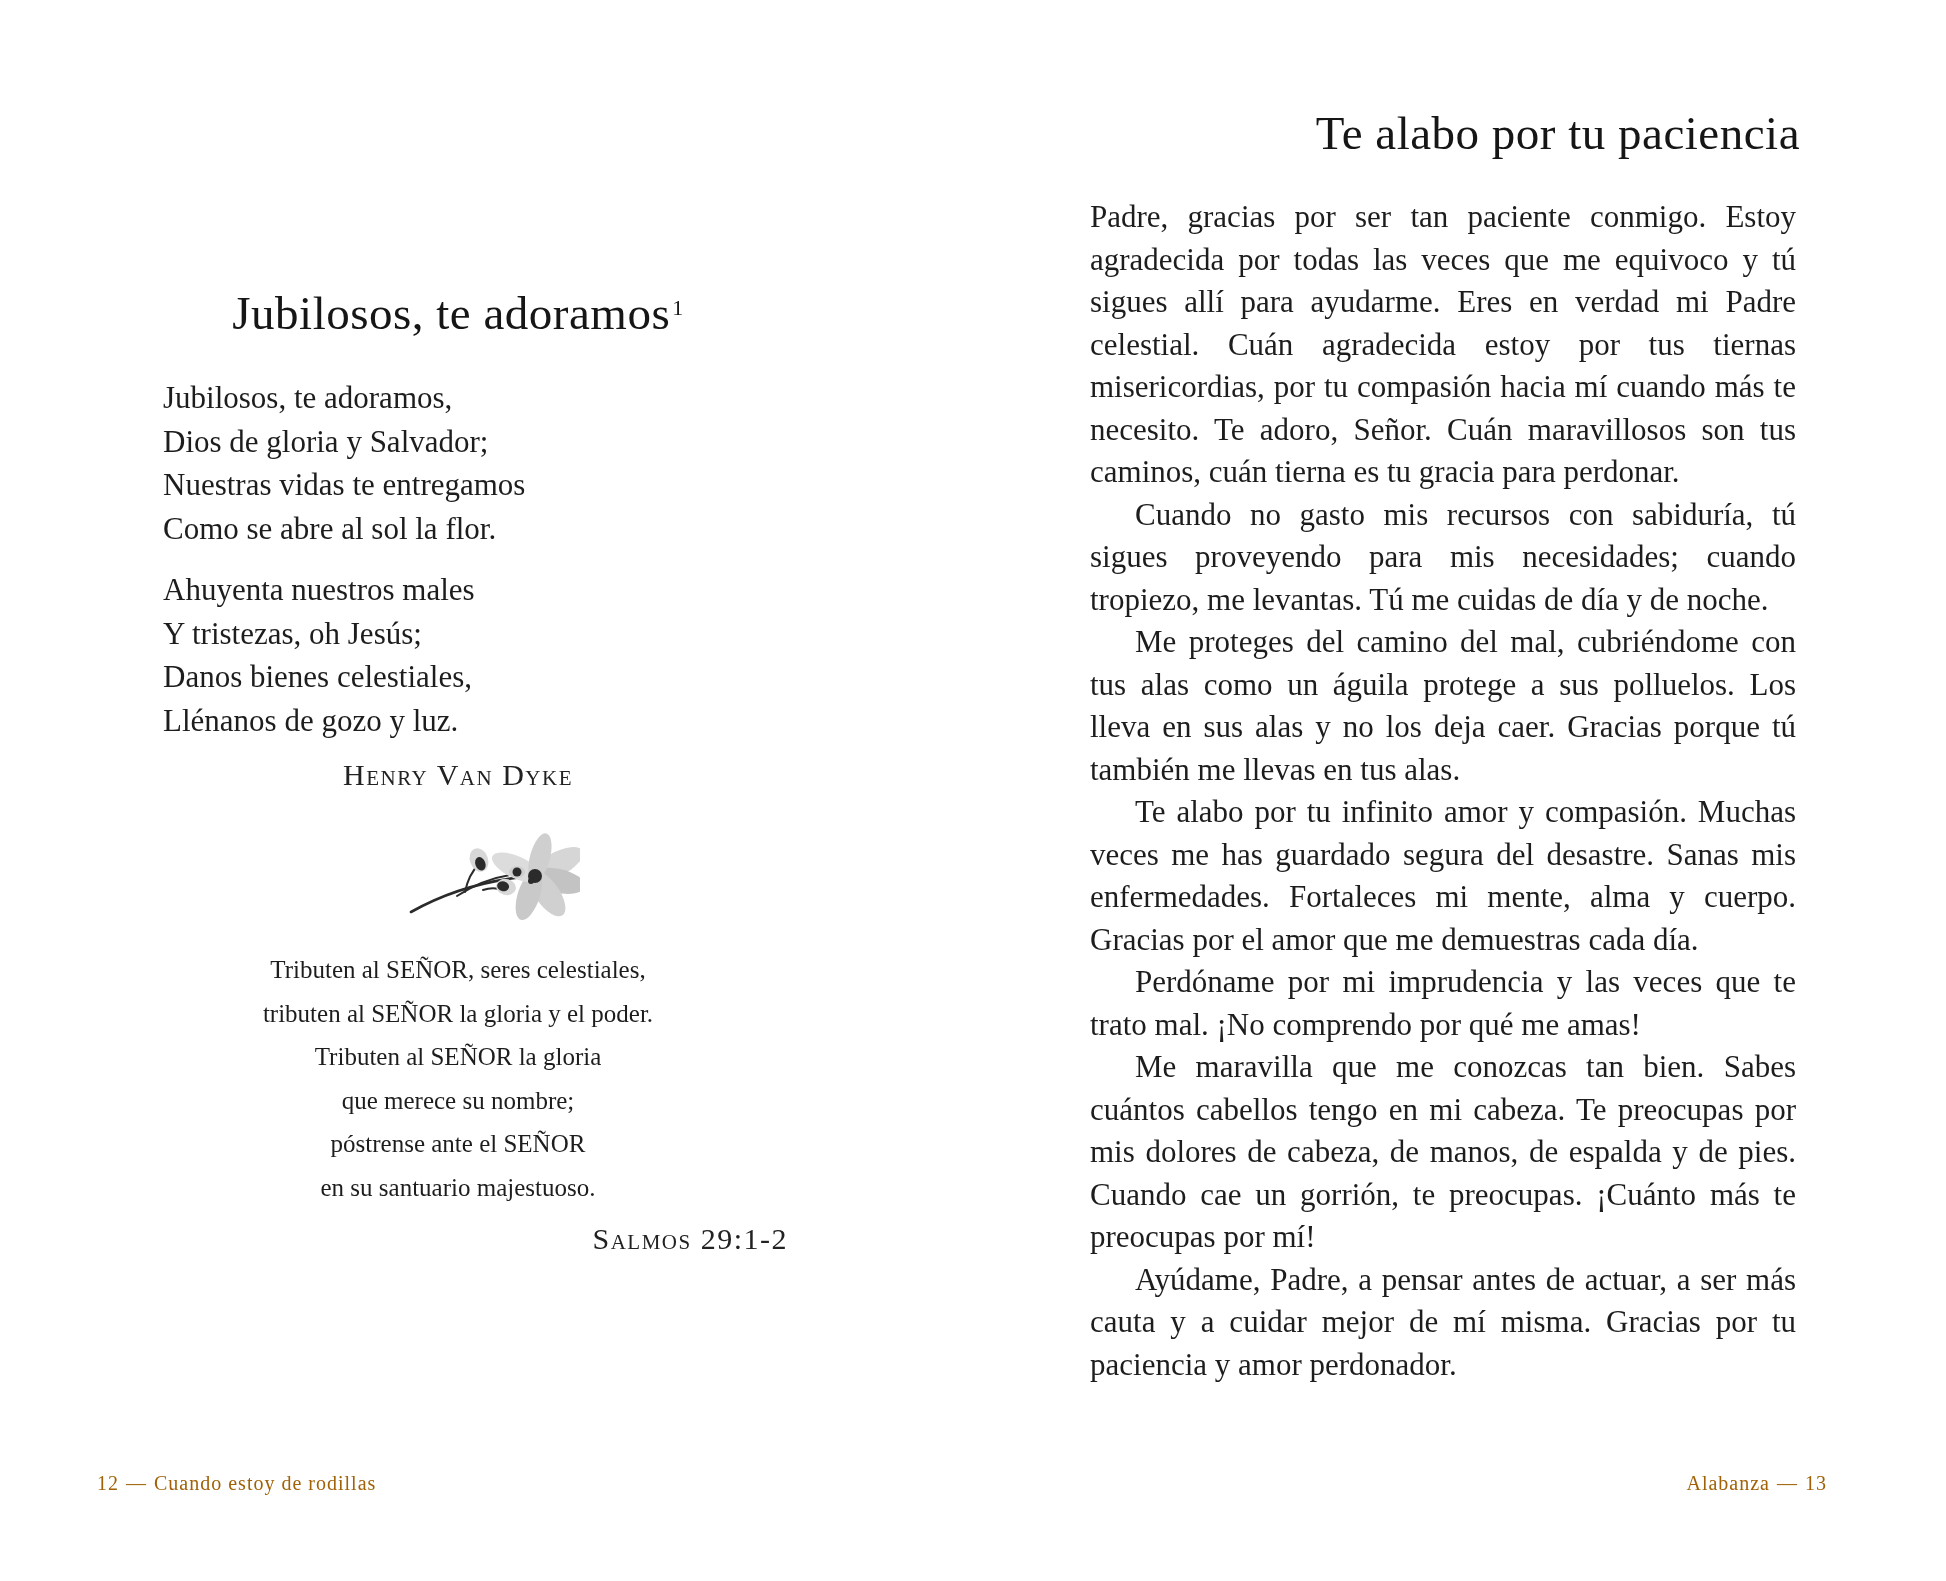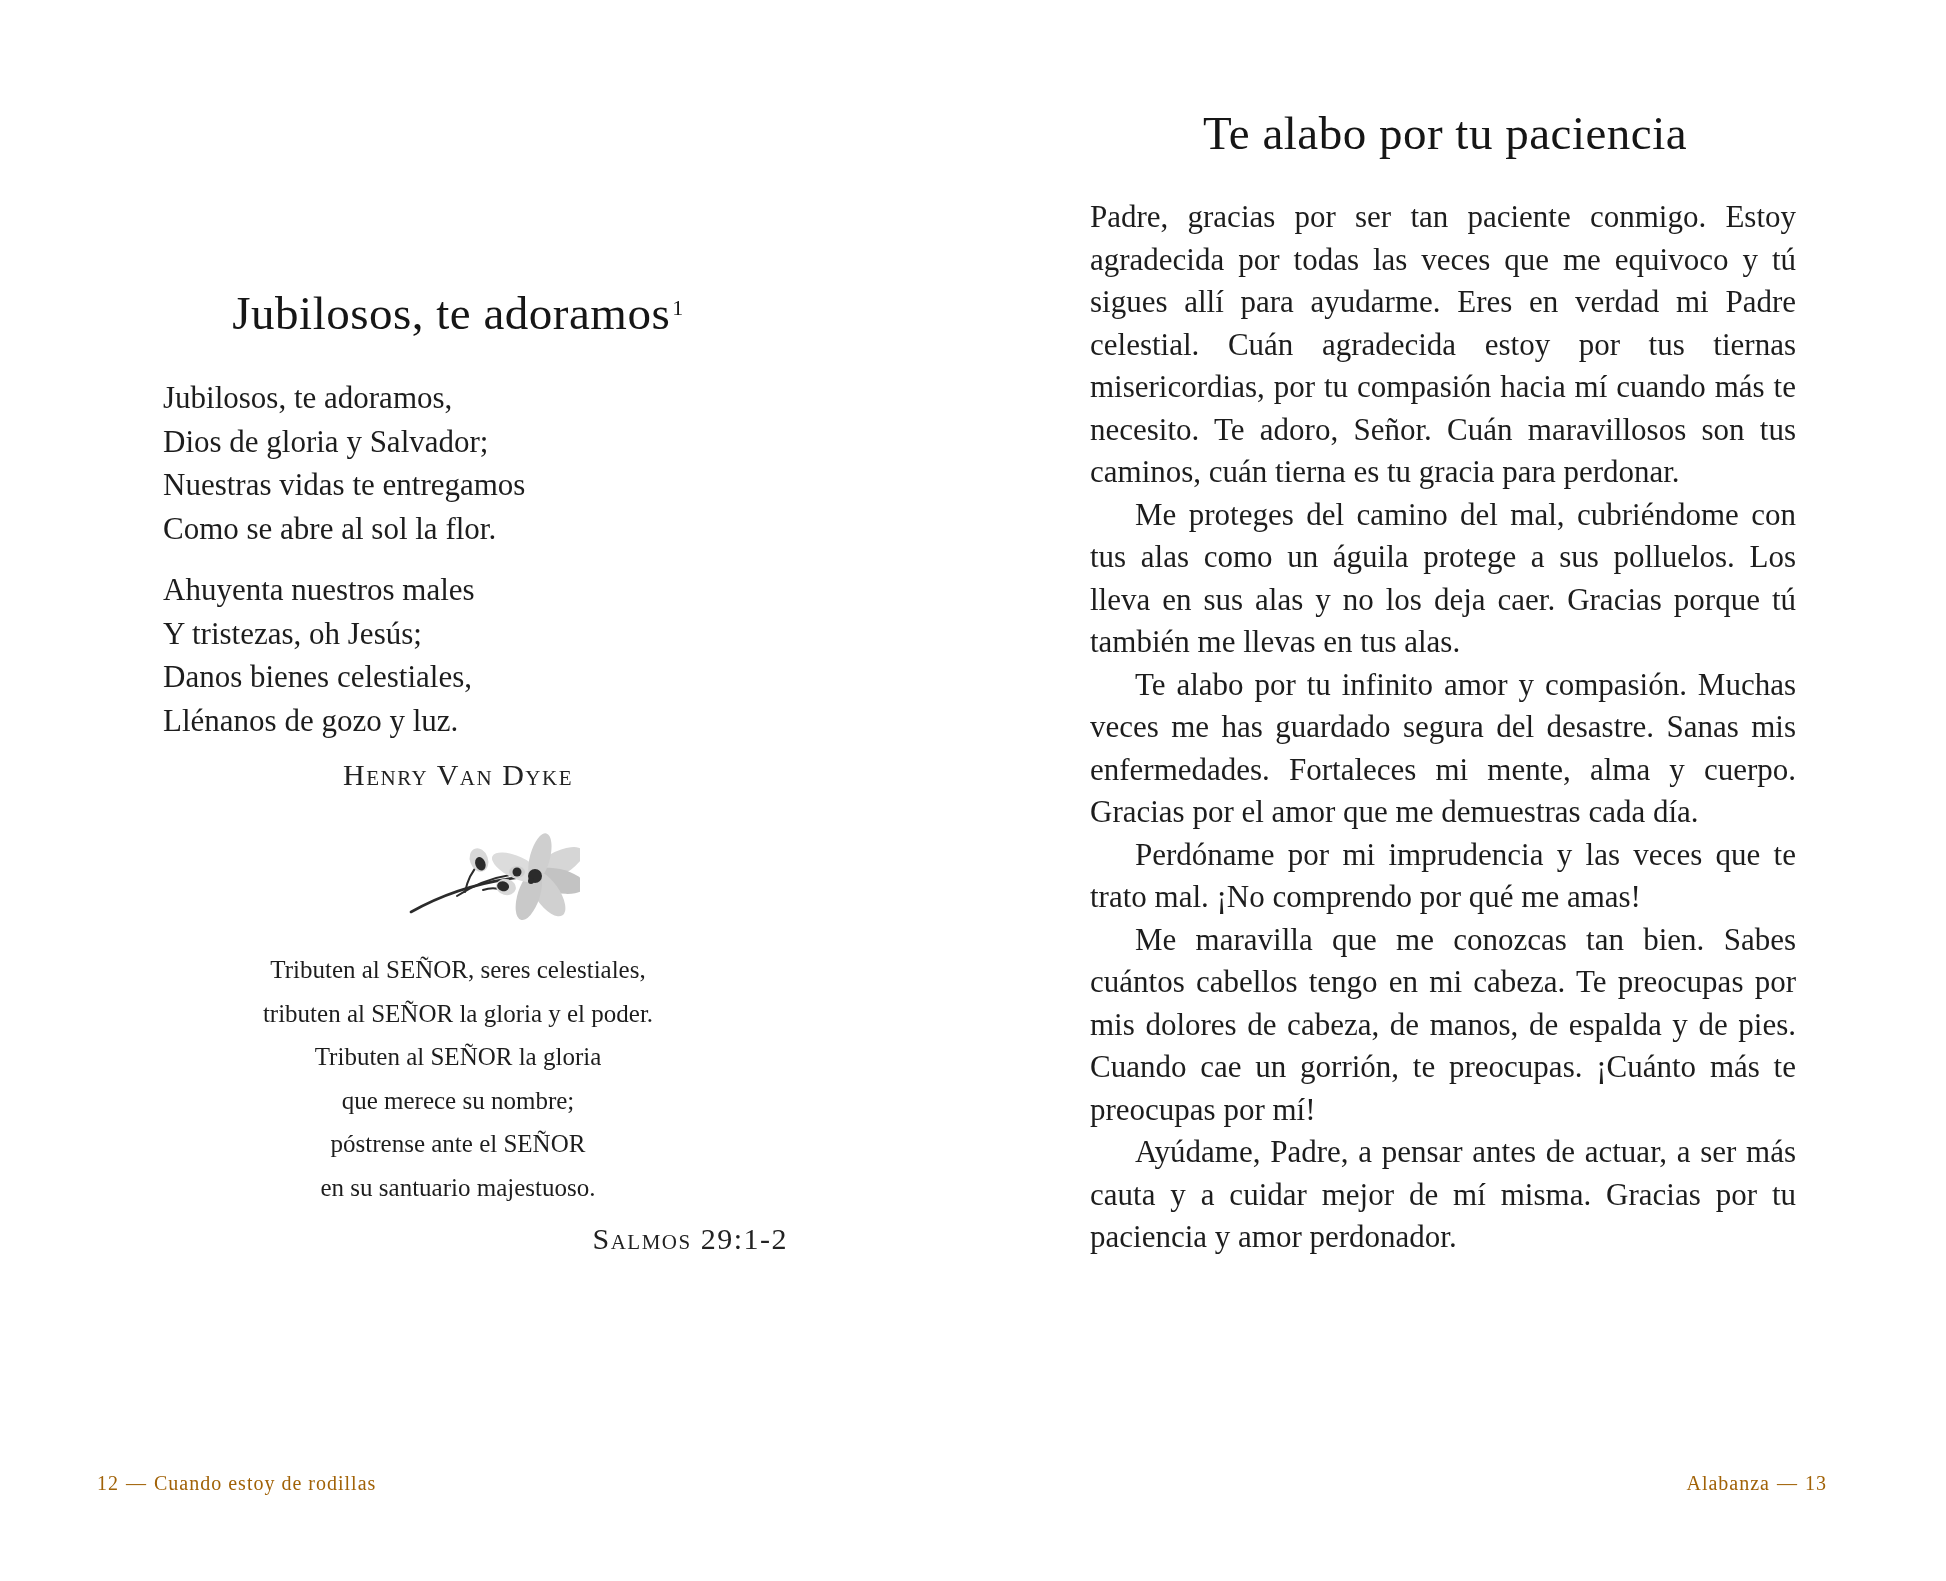--- a/index.html
+++ b/index.html
@@ -39,21 +39,21 @@
     white-space:pre-line;color:#1d1d1d;
   }
   .psalm-ref{
     position:absolute;left:128px;top:1222px;width:660px;
     text-align:right;font-variant:small-caps;
     font-size:30px;letter-spacing:1.5px;color:#222;
   }
   
   .prayer-title{
     position:absolute;left:1090px;top:108px;width:710px;
-    margin:0;text-align:center;
+    margin:0;text-align:right;
     font-weight:normal;font-size:47px;line-height:1.1;
     color:#161616;letter-spacing:.5px;
   }
   .prayer-body{
     position:absolute;left:1090px;top:196px;width:706px;
   }
   .prayer-body p{
     margin:0;
     font-size:31px;line-height:42.5px;
     text-align:justify;
@@ -134,20 +134,21 @@
       <span>12</span><span class="dash">—</span><span>Cuando estoy de rodillas</span>
     </div>
   </section>
 
   <section>
 
     <h1 class="prayer-title">Te alabo por tu paciencia</h1>
 
     <div class="prayer-body">
         <p>Padre, gracias por ser tan paciente conmigo. Estoy agradecida por todas las veces que me equivoco y tú sigues allí para ayudarme. Eres en verdad mi Padre celestial. Cuán agradecida estoy por tus tiernas misericordias, por tu compasión hacia mí cuando más te necesito. Te adoro, Señor. Cuán maravillosos son tus caminos, cuán tierna es tu gracia para perdonar.</p>
+        <p>Cuando no gasto mis recursos con sabiduría, tú sigues proveyendo para mis necesidades; cuando tropiezo, me levantas. Tú me cuidas de día y de noche.</p>
         <p>Me proteges del camino del mal, cubriéndome con tus alas como un águila protege a sus polluelos. Los lleva en sus alas y no los deja caer. Gracias porque tú también me llevas en tus alas.</p>
         <p>Te alabo por tu infinito amor y compasión. Muchas veces me has guardado segura del desastre. Sanas mis enfermedades. Fortaleces mi mente, alma y cuerpo. Gracias por el amor que me demuestras cada día.</p>
         <p>Perdóname por mi imprudencia y las veces que te trato mal. ¡No comprendo por qué me amas!</p>
         <p>Me maravilla que me conozcas tan bien. Sabes cuántos cabellos tengo en mi cabeza. Te preocupas por mis dolores de cabeza, de manos, de espalda y de pies. Cuando cae un gorrión, te preocupas. ¡Cuánto más te preocupas por mí!</p>
         <p>Ayúdame, Padre, a pensar antes de actuar, a ser más cauta y a cuidar mejor de mí misma. Gracias por tu paciencia y amor perdonador.</p>
       </div>
 
     <div class="footer footer-right">
       <span>Alabanza</span><span class="dash">—</span><span>13</span>
     </div>

